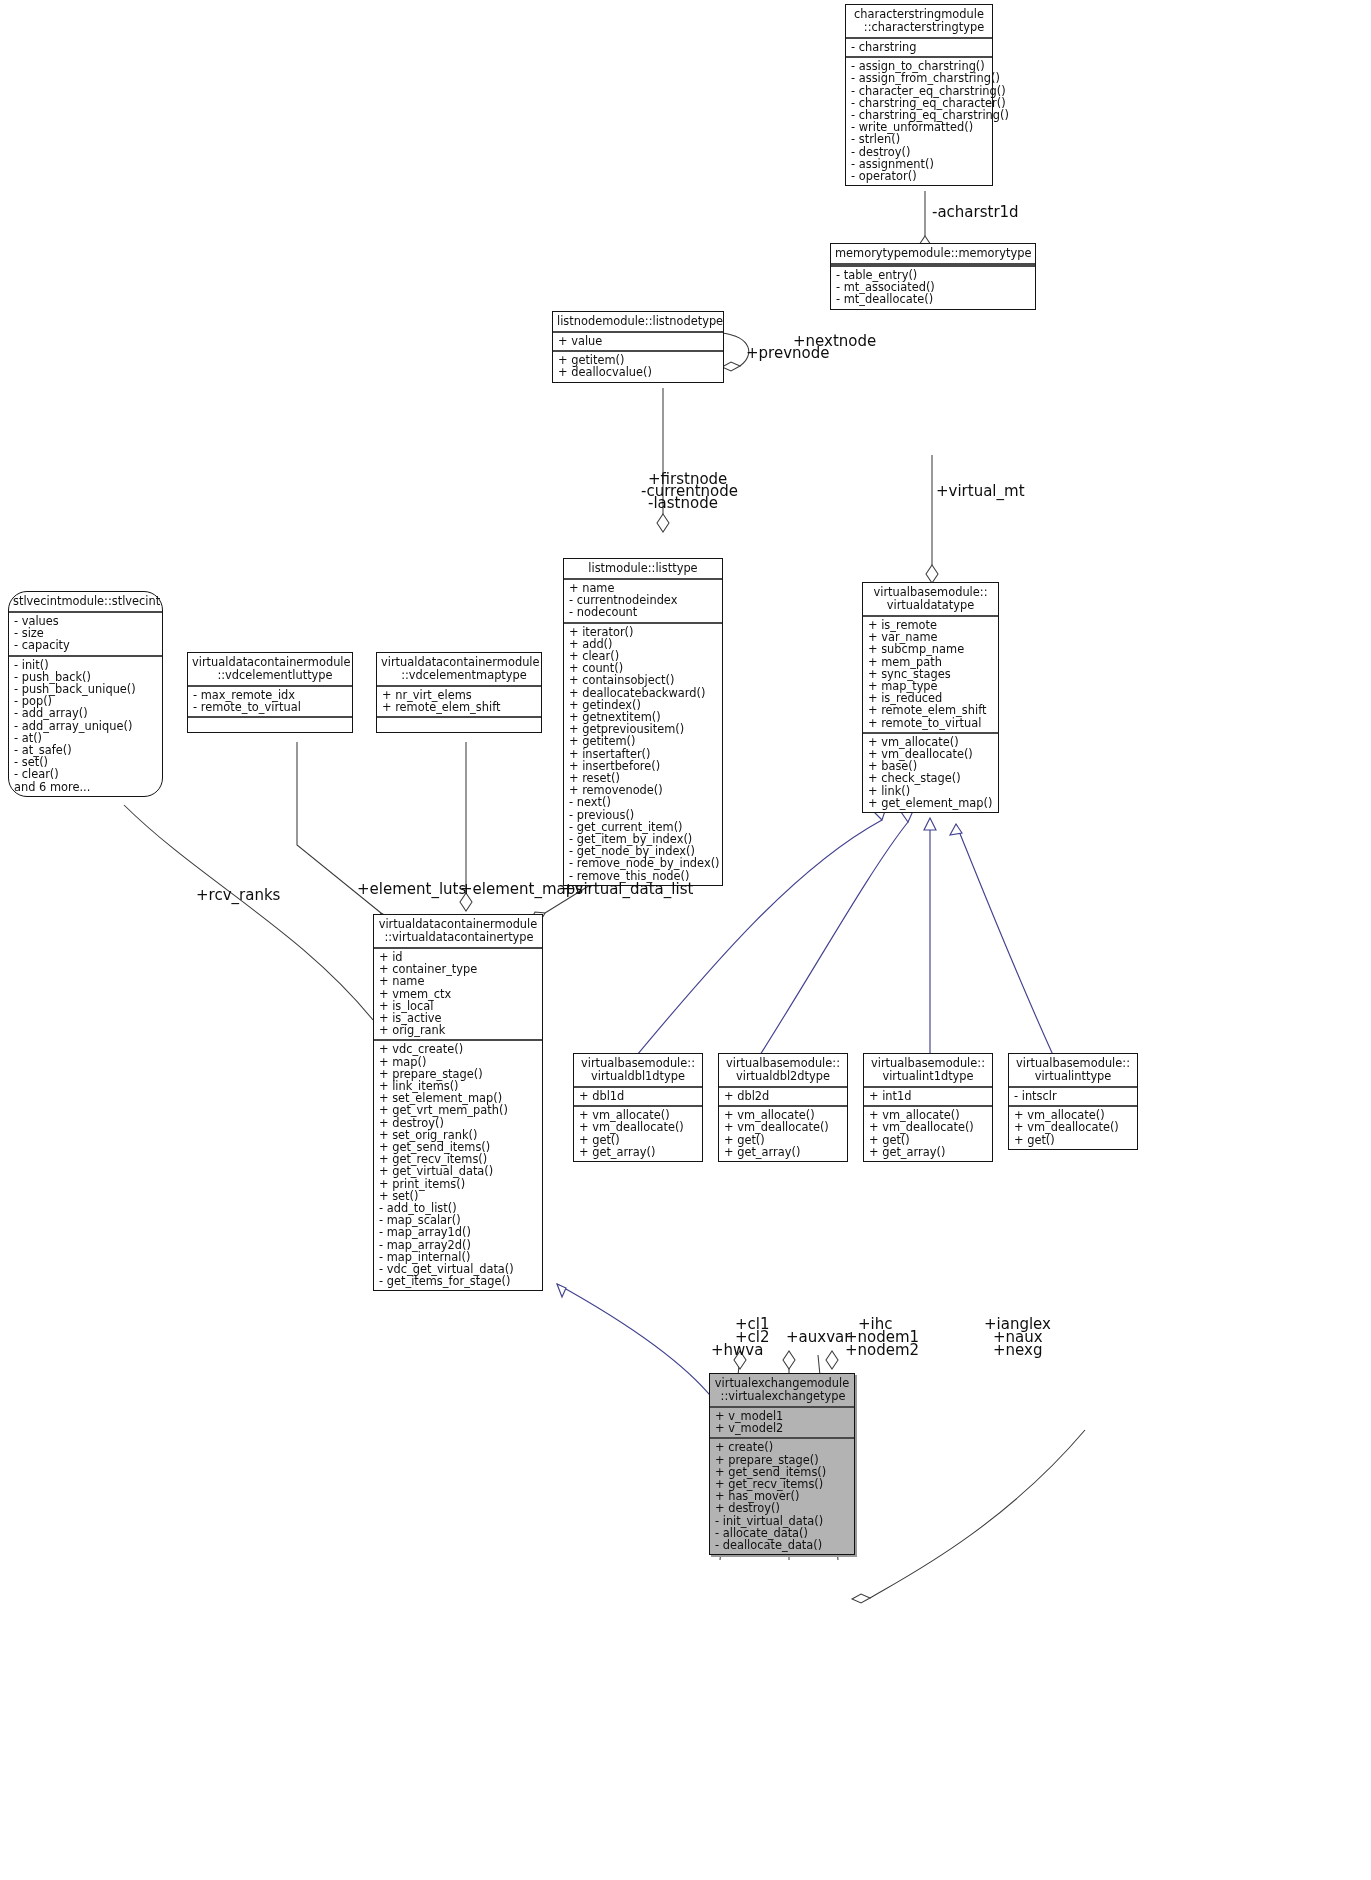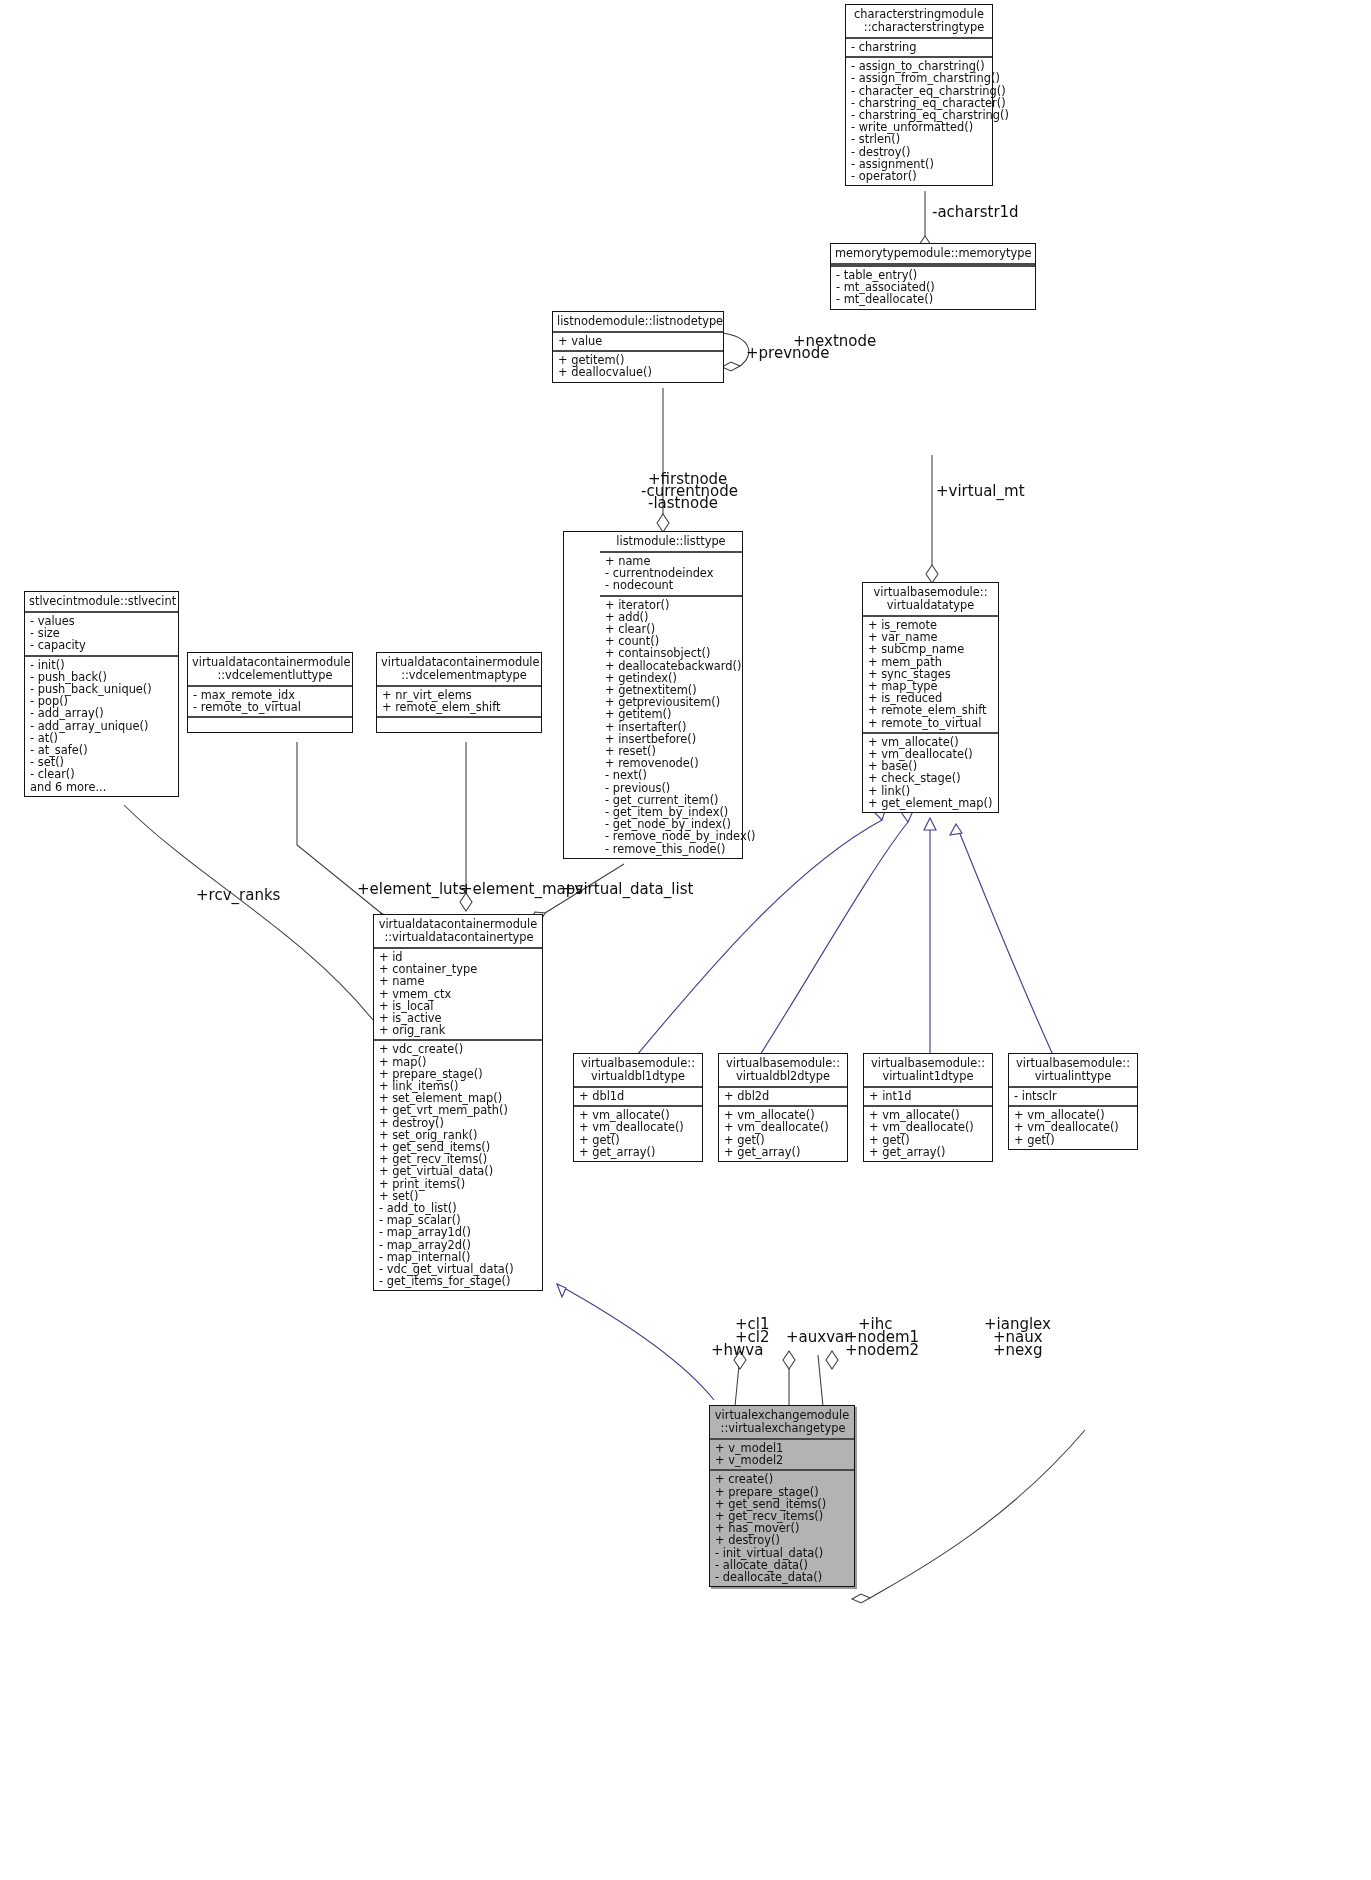--- a/index.html
+++ b/index.html
@@ -157,21 +157,21 @@
     <div class="compart">
       <div class="row">+ value</div>
     </div>
     <div class="sep thick"></div>
     <div class="compart">
       <div class="row">+ getitem()</div>
       <div class="row">+ deallocvalue()</div>
     </div>
   </div>
 
-  <div class="uml" id="b-listtype" style="left:563px;top:531px;width:180px;padding-left:36px;">
+  <div class="uml" id="b-listtype" style="left:563px;top:558px;width:160px;">
     <div class="title">
       <span>listmodule::listtype</span>
     </div>
     <div class="sep thick"></div>
     <div class="compart">
       <div class="row">+ name</div>
       <div class="row">- currentnodeindex</div>
       <div class="row">- nodecount</div>
     </div>
     <div class="sep thick"></div>
@@ -221,21 +221,21 @@
     <div class="compart">
       <div class="row">+ vm_allocate()</div>
       <div class="row">+ vm_deallocate()</div>
       <div class="row">+ base()</div>
       <div class="row">+ check_stage()</div>
       <div class="row">+ link()</div>
       <div class="row">+ get_element_map()</div>
     </div>
   </div>
 
-  <div class="uml" id="b-stlvecint" style="left:24px;top:591px;width:155px;">
+  <div class="uml" id="b-stlvecint" style="left:8px;top:591px;width:155px;border-radius:19px;">
     <div class="title">
       <span>stlvecintmodule::stlvecint</span>
     </div>
     <div class="sep thick"></div>
     <div class="compart">
       <div class="row">- values</div>
       <div class="row">- size</div>
       <div class="row">- capacity</div>
     </div>
     <div class="sep thick"></div>
@@ -386,21 +386,21 @@
       <div class="row">- intsclr</div>
     </div>
     <div class="sep thick"></div>
     <div class="compart">
       <div class="row">+ vm_allocate()</div>
       <div class="row">+ vm_deallocate()</div>
       <div class="row">+ get()</div>
     </div>
   </div>
 
-  <div class="uml hl" id="b-virtualexchangetype" style="left:709px;top:1373px;width:146px;margin-top:32px;">
+  <div class="uml hl" id="b-virtualexchangetype" style="left:709px;top:1373px;width:146px;">
     <div class="title">
       <span>virtualexchangemodule</span>
       <span class="l2" style="padding-left:2px;">::virtualexchangetype</span>
     </div>
     <div class="sep thick"></div>
     <div class="compart">
       <div class="row">+ v_model1</div>
       <div class="row">+ v_model2</div>
     </div>
     <div class="sep thick"></div>

